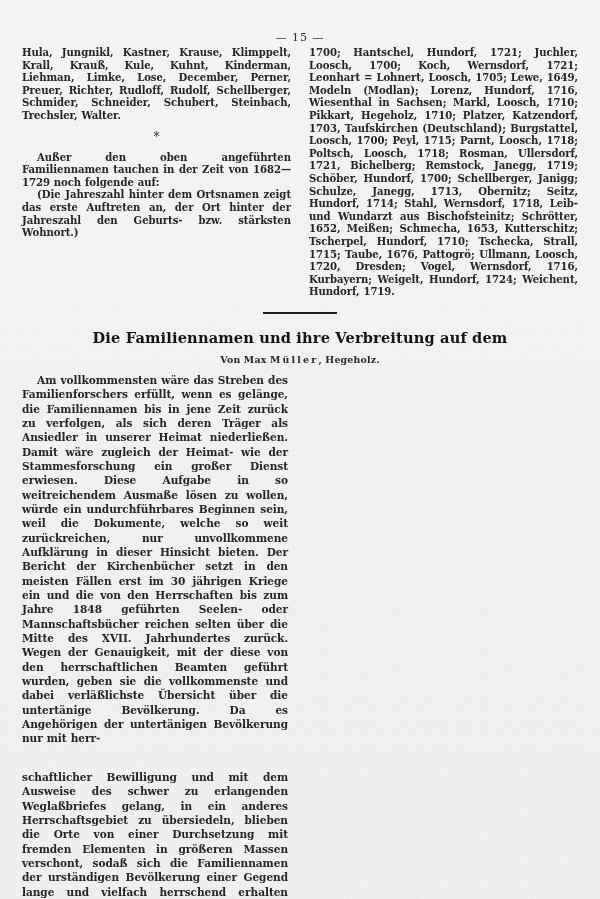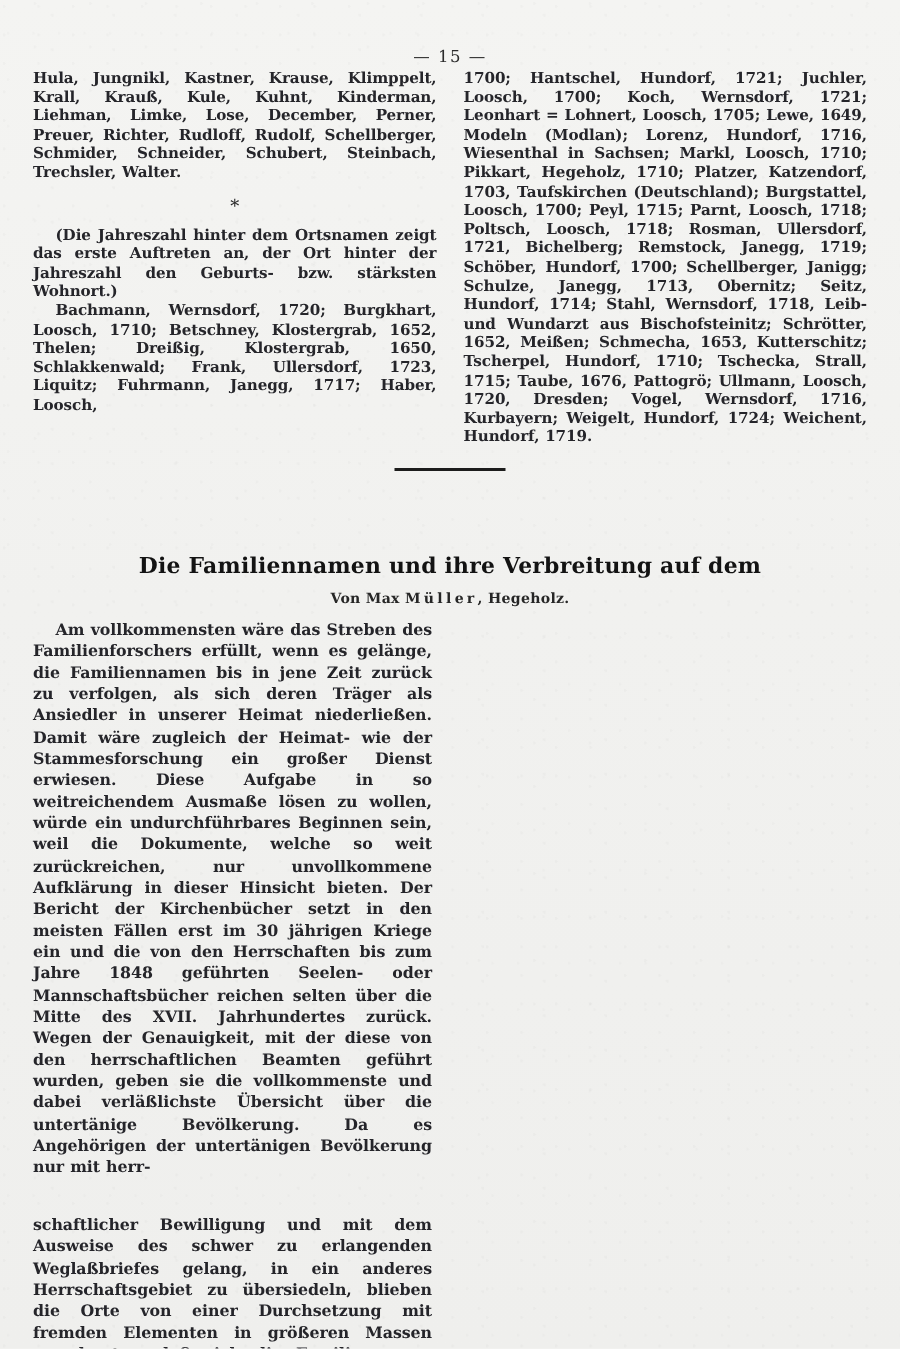--- a/index.html
+++ b/index.html
@@ -99,21 +99,20 @@
   
   .art-head {
     text-align: center;
     font-family: "DejaVu Serif", serif;
     font-weight: bold;
     font-size: 14.6px;
     line-height: 21px;
     color: #131313;
     letter-spacing: 0.15px;
     padding: 2px 4px 0 4px;
-    margin-top: 40px;
   }
   .art-head .l1,
   .art-head .l2 { display: block; white-space: nowrap; }
   .byline {
     text-align: center;
     font-family: "DejaVu Serif", serif;
     font-size: 9.4px;
     color: #262626;
     font-weight: 600;
     padding-top: 6px;
@@ -141,22 +140,22 @@
   <div class="folio">— 15 —</div>
 
   <div class="cols">
 
     <div class="col">
       <div class="fr">
         <p>Hula, Jungnikl, Kastner, Krause, Klimppelt, Krall, Krauß, Kule, Kuhnt, Kinderman, Liehman, Limke, Lose, December, Perner, Preuer, Richter, Rudloff, Rudolf, Schellberger, Schmider, Schneider, Schubert, Steinbach, Trechsler, Walter.</p>
       </div>
       <div class="dot-sep">*</div>
       <div class="fr">
+        <p class="ind">Außer den oben angeführten Familiennamen tauchen in der Zeit von 1682—1729 noch folgende auf:</p>
         <p class="ind2">(Die Jahreszahl hinter dem Ortsnamen zeigt das erste Auftreten an, der Ort hinter der Jahreszahl den Geburts- bzw. stärksten Wohnort.)</p>
-        <p class="ind2">Bachmann, Wernsdorf, 1720; Burgkhart, Loosch, 1710; Betschney, Klostergrab, 1652, Thelen; Dreißig, Klostergrab, 1650, Schlakkenwald; Frank, Ullersdorf, 1723, Liquitz; Fuhrmann, Janegg, 1717; Haber, Loosch,</p>
       </div>
     </div>
 
     <div class="col">
       <div class="fr">
         <p>1700; Hantschel, Hundorf, 1721; Juchler, Loosch, 1700; Koch, Wernsdorf, 1721; Leonhart = Lohnert, Loosch, 1705; Lewe, 1649, Modeln (Modlan); Lorenz, Hundorf, 1716, Wiesenthal in Sachsen; Markl, Loosch, 1710; Pikkart, Hegeholz, 1710; Platzer, Katzendorf, 1703, Taufskirchen (Deutschland); Burgstattel, Loosch, 1700; Peyl, 1715; Parnt, Loosch, 1718; Poltsch, Loosch, 1718; Rosman, Ullersdorf, 1721, Bichelberg; Remstock, Janegg, 1719; Schöber, Hundorf, 1700; Schellberger, Janigg; Schulze, Janegg, 1713, Obernitz; Seitz, Hundorf, 1714; Stahl, Wernsdorf, 1718, Leib- und Wundarzt aus Bischofsteinitz; Schrötter, 1652, Meißen; Schmecha, 1653, Kutterschitz; Tscherpel, Hundorf, 1710; Tschecka, Strall, 1715; Taube, 1676, Pattogrö; Ullmann, Loosch, 1720, Dresden; Vogel, Wernsdorf, 1716, Kurbayern; Weigelt, Hundorf, 1724; Weichent, Hundorf, 1719.</p>
       </div>
     </div>
 
   </div>

